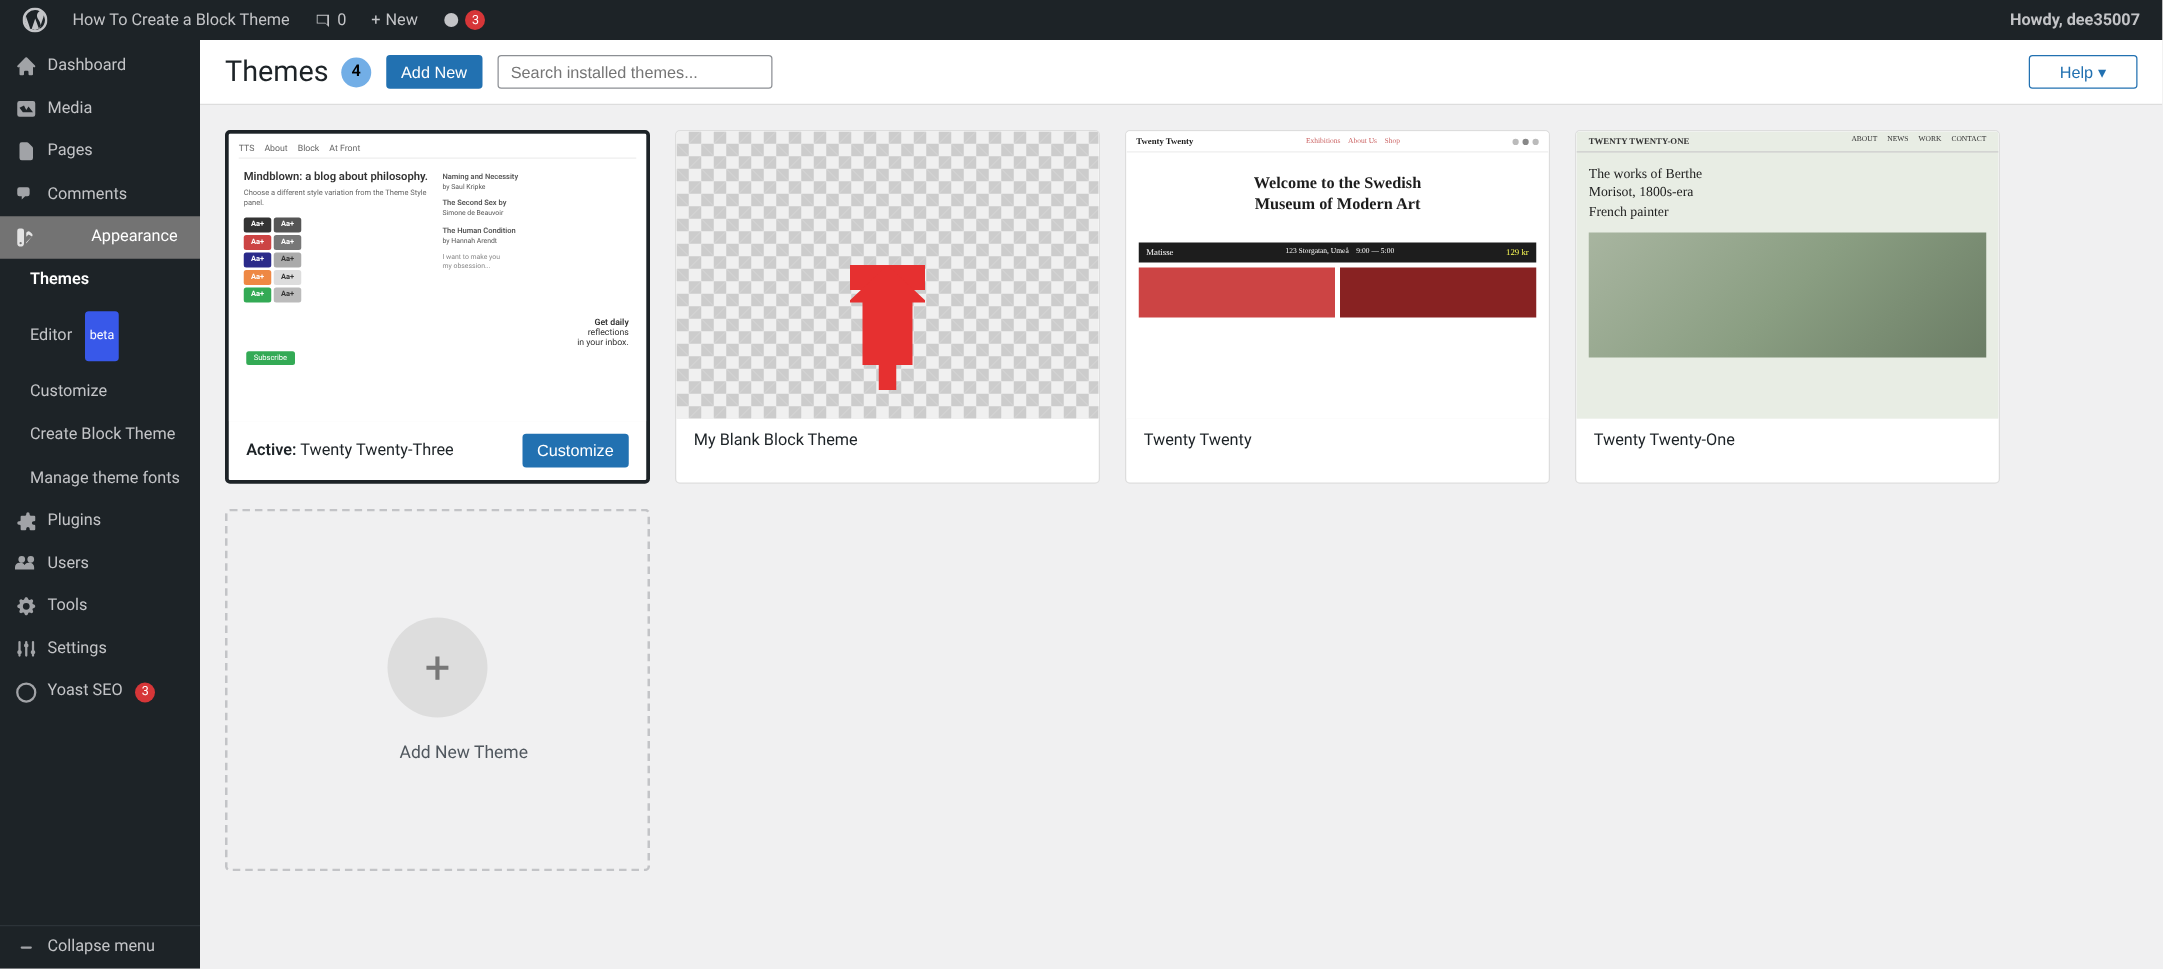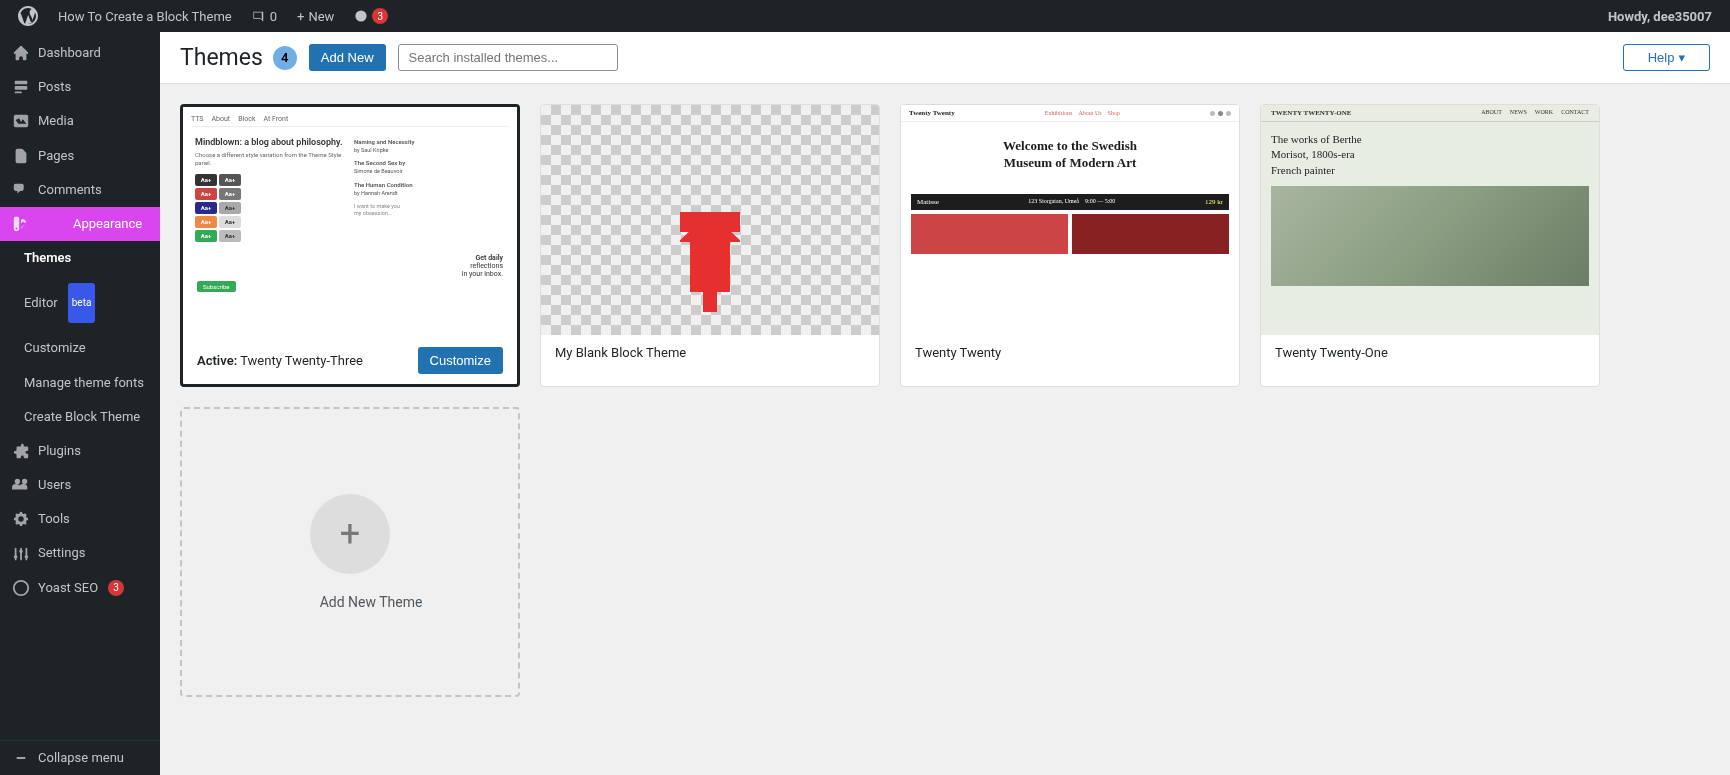--- a/index.html
+++ b/index.html
@@ -45,21 +45,21 @@
       display: flex;
       flex-direction: column;
     }
     .sidebar-menu { list-style: none; padding: 4px 0; }
     .sidebar-menu li { }
     .sidebar-item {
       display: flex; align-items: center; gap: 8px;
       padding: 8px 12px; font-size: 13px; color: #c3c4c7;
       cursor: pointer; line-height: 1.4;
     }
-    .sidebar-item.active { background: #d946ef; color: #fff; gap: 43px; }
+    .sidebar-item.active { background: #737373; color: #fff; gap: 43px; }
     .sidebar-item svg { width: 18px; height: 18px; flex-shrink: 0; fill: currentColor; opacity: 0.8; }
     .sidebar-submenu { list-style: none; }
     .sidebar-submenu .sidebar-item {
       padding-left: 24px; font-size: 13px;
     }
     .sidebar-submenu .sidebar-item.sub-active { color: #fff; font-weight: 600; }
     .sidebar-collapse { margin-top: auto; border-top: 1px solid #2c3338; }
     .sidebar-item .badge {
       background: #d63638; color: #fff; border-radius: 50%;
       font-size: 10px; width: 16px; height: 16px;
@@ -250,28 +250,20 @@
         <div class="sidebar-item">
           <svg viewBox="0 0 20 20">
               <path d="M10.707 2.293a1 1 0 00-1.414 0l-7 7a1 1 0 001.414 1.414L4 10.414V17a1 1 0 001 1h2a1 1 0 001-1v-2a1 1 0 011-1h2a1 1 0 011 1v2a1 1 0 001 1h2a1 1 0 001-1v-6.586l.293.293a1 1 0 001.414-1.414l-7-7z"></path>
             </svg>
           <span>Dashboard</span>
         </div>
       </li>
       <li>
         <div class="sidebar-item">
           <svg viewBox="0 0 20 20">
-              <path d="M3 4a1 1 0 011-1h12a1 1 0 011 1v2a1 1 0 01-1 1H4a1 1 0 01-1-1V4zm0 6a1 1 0 011-1h12a1 1 0 011 1v2a1 1 0 01-1 1H4a1 1 0 01-1-1v-2zm0 6a1 1 0 011-1h6a1 1 0 010 2H4a1 1 0 01-1-1z"></path>
-            </svg>
-          <span>Posts</span>
-        </div>
-      </li>
-      <li>
-        <div class="sidebar-item">
-          <svg viewBox="0 0 20 20">
               <path d="M4 3a2 2 0 00-2 2v10a2 2 0 002 2h12a2 2 0 002-2V5a2 2 0 00-2-2H4zm3 10L4 9l4-2 2 4 2-3 4 5H7z"></path>
             </svg>
           <span>Media</span>
         </div>
       </li>
       <li>
         <div class="sidebar-item">
           <svg viewBox="0 0 20 20">
               <path d="M4 4a2 2 0 012-2h4.586A2 2 0 0112 2.586L15.414 6A2 2 0 0116 7.414V16a2 2 0 01-2 2H6a2 2 0 01-2-2V4z"></path>
             </svg>
@@ -305,26 +297,26 @@
               <span class="editor-beta-badge">beta</span>
             </div>
           </li>
           <li>
             <div class="sidebar-item">
               <span>Customize</span>
             </div>
           </li>
           <li>
             <div class="sidebar-item">
-              <span>Manage theme fonts</span>
+              <span>Create Block Theme</span>
             </div>
           </li>
           <li>
             <div class="sidebar-item">
-              <span>Create Block Theme</span>
+              <span>Manage theme fonts</span>
             </div>
           </li>
         </ul>
       </li>
       <li>
         <div class="sidebar-item">
           <svg viewBox="0 0 20 20">
               <path d="M10 3.5a1.5 1.5 0 013 0V4a1 1 0 001 1h3a1 1 0 011 1v3a1 1 0 01-1 1h-.5a1.5 1.5 0 000 3h.5a1 1 0 011 1v3a1 1 0 01-1 1h-3a1 1 0 01-1-1v-.5a1.5 1.5 0 00-3 0v.5a1 1 0 01-1 1H6a1 1 0 01-1-1v-3a1 1 0 00-1-1h-.5a1.5 1.5 0 010-3H4a1 1 0 001-1V6a1 1 0 011-1h3a1 1 0 001-1v-.5z"></path>
             </svg>
           <span>Plugins</span>

